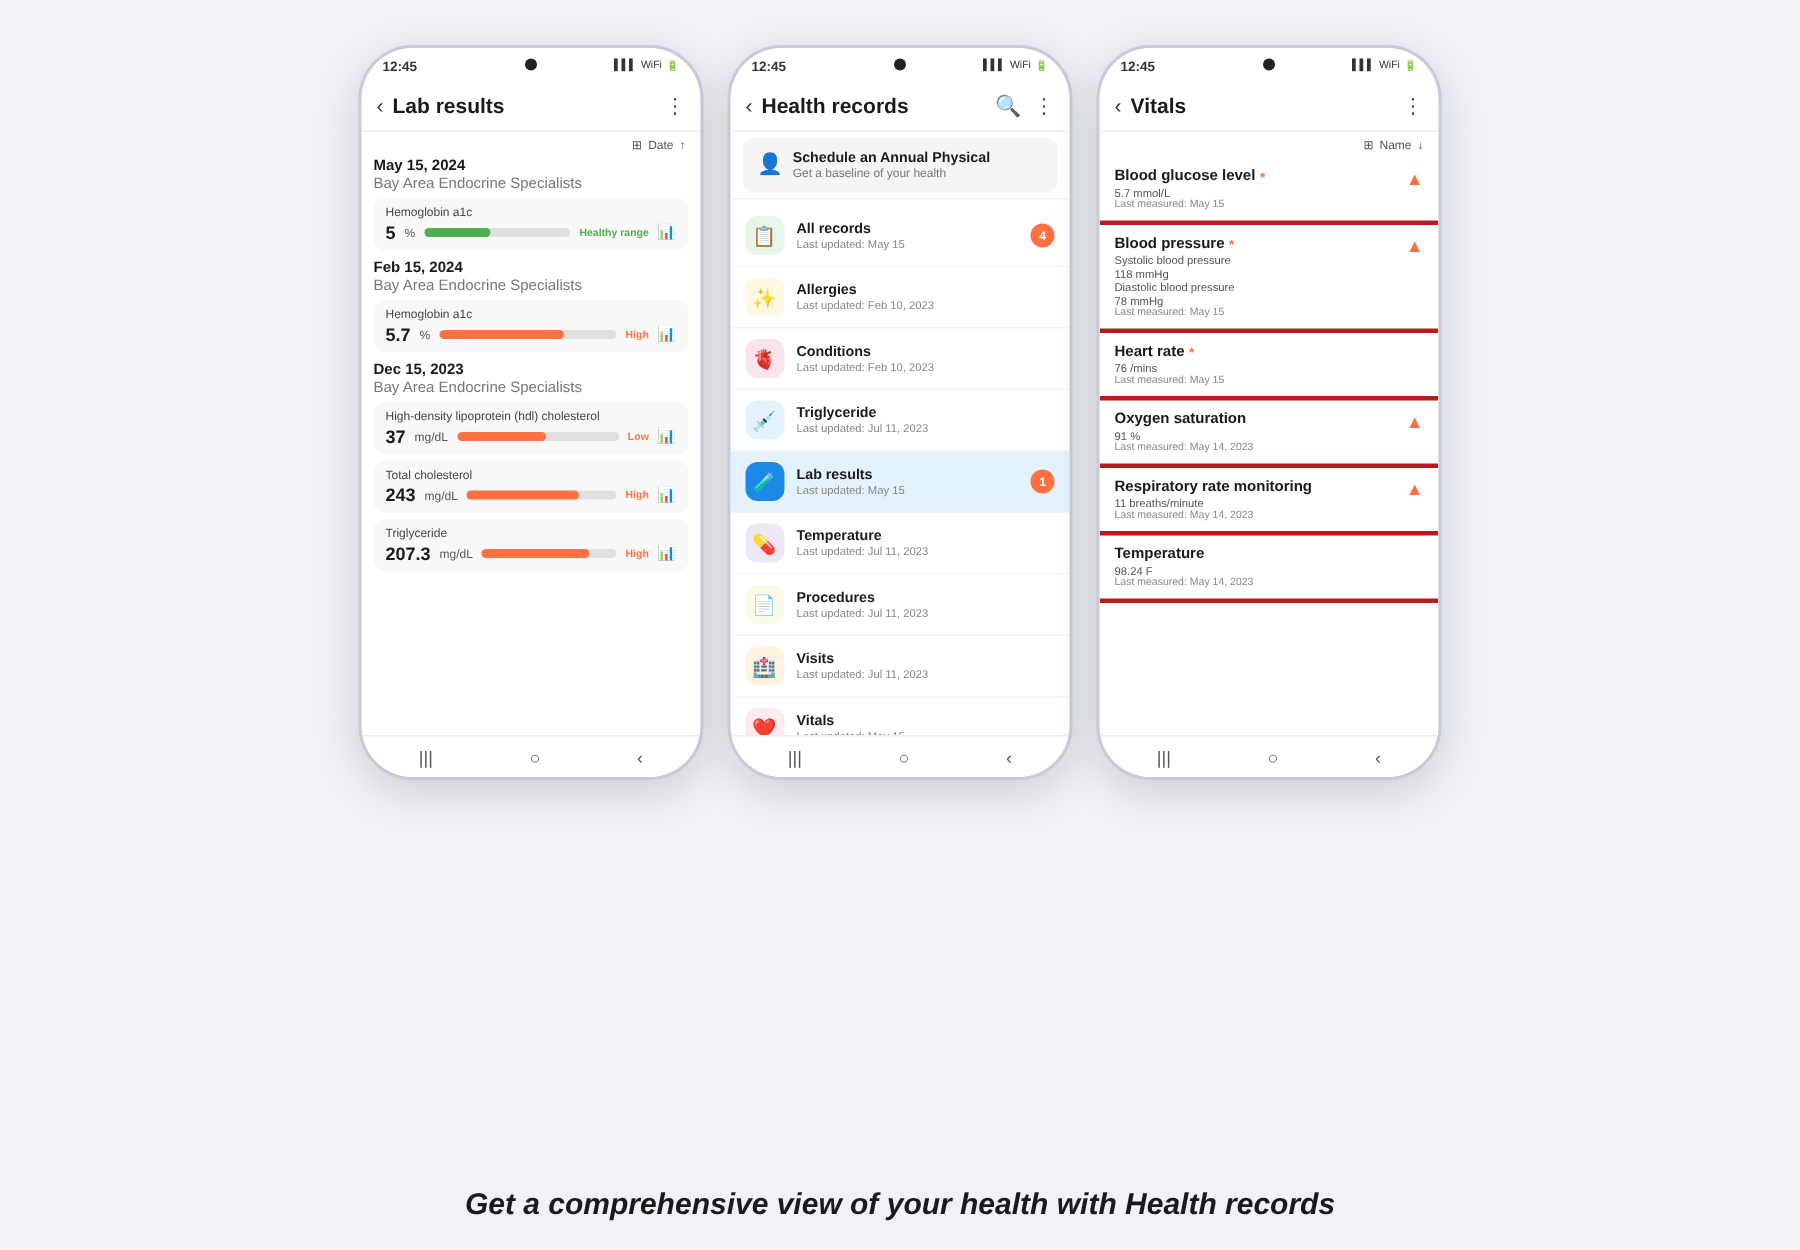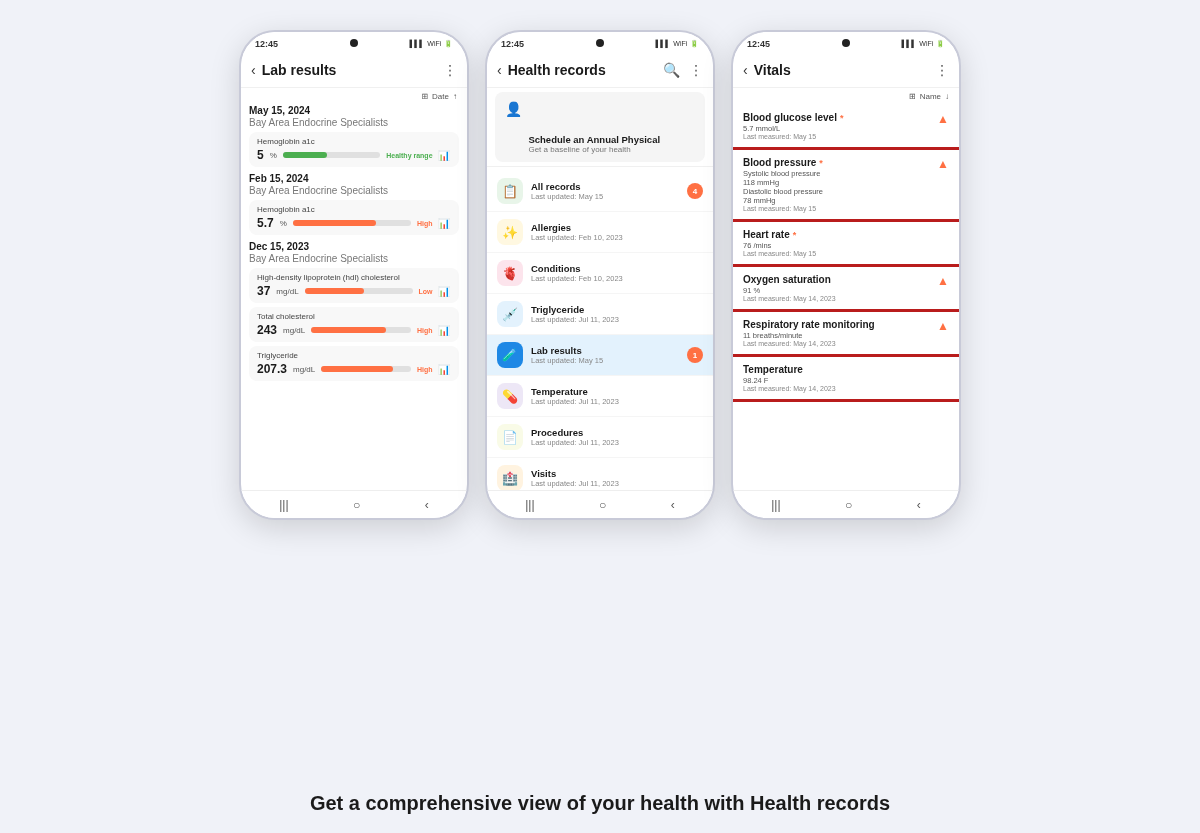--- a/index.html
+++ b/index.html
@@ -246,21 +246,20 @@
 
     .schedule-icon {
       font-size: 14px;
       margin-top: 1px;
     }
 
     .schedule-title {
       font-size: 9.5px;
       font-weight: 600;
       color: #1a1a1a;
-      margin-top: 34px;
     }
 
     .schedule-sub {
       font-size: 8px;
       color: #777;
     }
 
     .divider {
       height: 1px;
       background: #f0f0f0;
@@ -387,20 +386,21 @@
     }
 
     .bottom-title {
       font-size: 20px;
       font-weight: 700;
       color: #1a1a1a;
       margin-bottom: 8px;
       max-width: 700px;
       margin-left: auto;
       margin-right: auto;
+      font-style: italic;
     }
 
     .bottom-disclaimer {
       font-size: 11px;
       color: #888;
       text-align: left;
       padding-left: 40px;
     }
   </style>
 </head>

